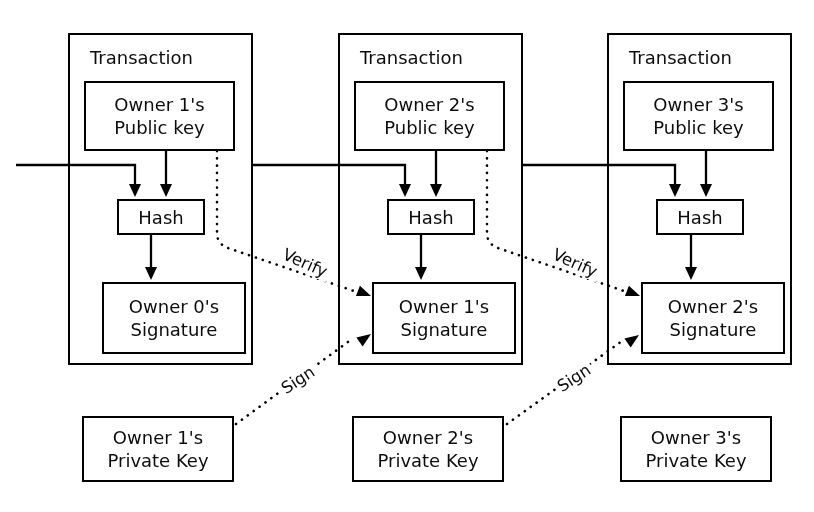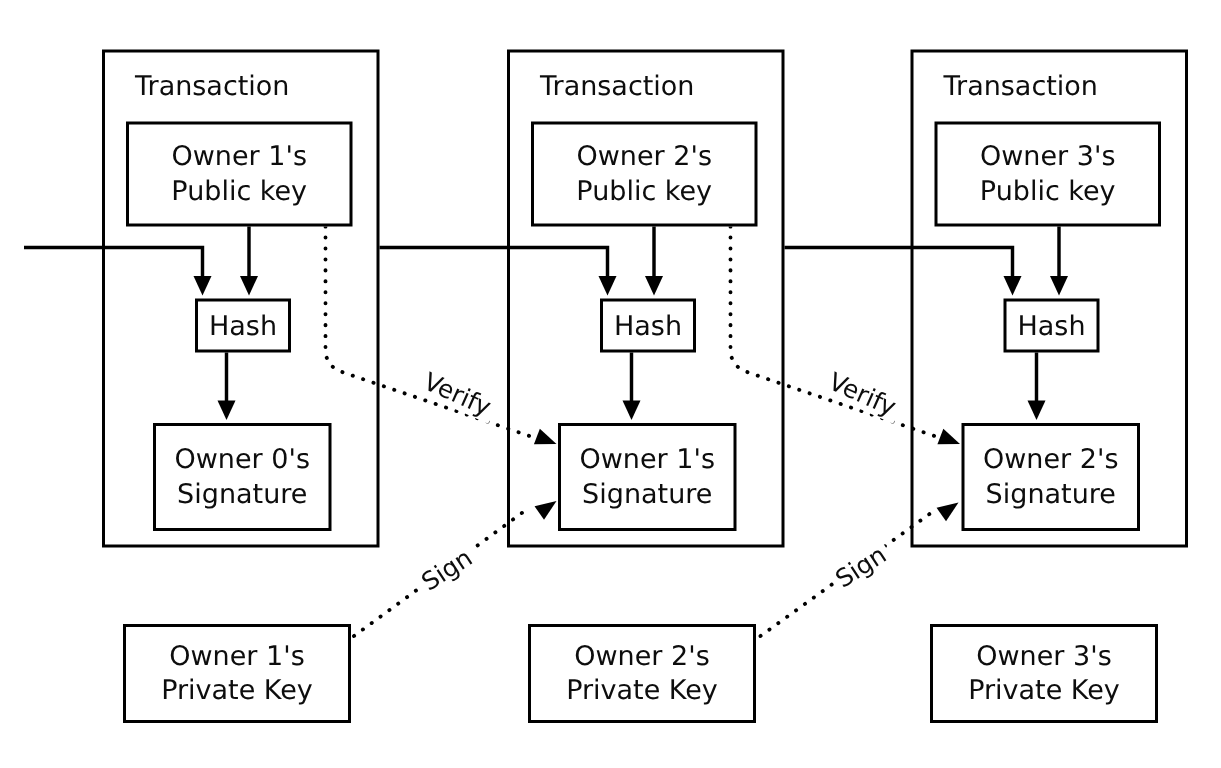--- a/index.html
+++ b/index.html
@@ -47,22 +47,22 @@
     flex-direction: column;
     align-items: center;
     justify-content: center;
     text-align: center;
     font-size: 18px;
     line-height: 23px;
     color: #0d0d0d;
     z-index: 2;
   }
   .pubkey { left: 14px; top: 46px; width: 151px; height: 70px; }
-  .hash   { left: 47px; top: 164px; width: 64px; height: 36px; margin-left: 13px; }
-  .sig    { left: 32px; top: 247px; width: 119px; height: 72px; }
+  .hash   { left: 47px; top: 164px; width: 88px; height: 36px; }
+  .sig    { left: 32px; top: 247px; width: 144px; height: 72px; }
   .privkey {
     position: absolute;
     width: 152px;
     height: 66px;
     border: 2px solid #000;
     box-sizing: border-box;
     background: #ffffff;
     display: flex;
     flex-direction: column;
     align-items: center;

